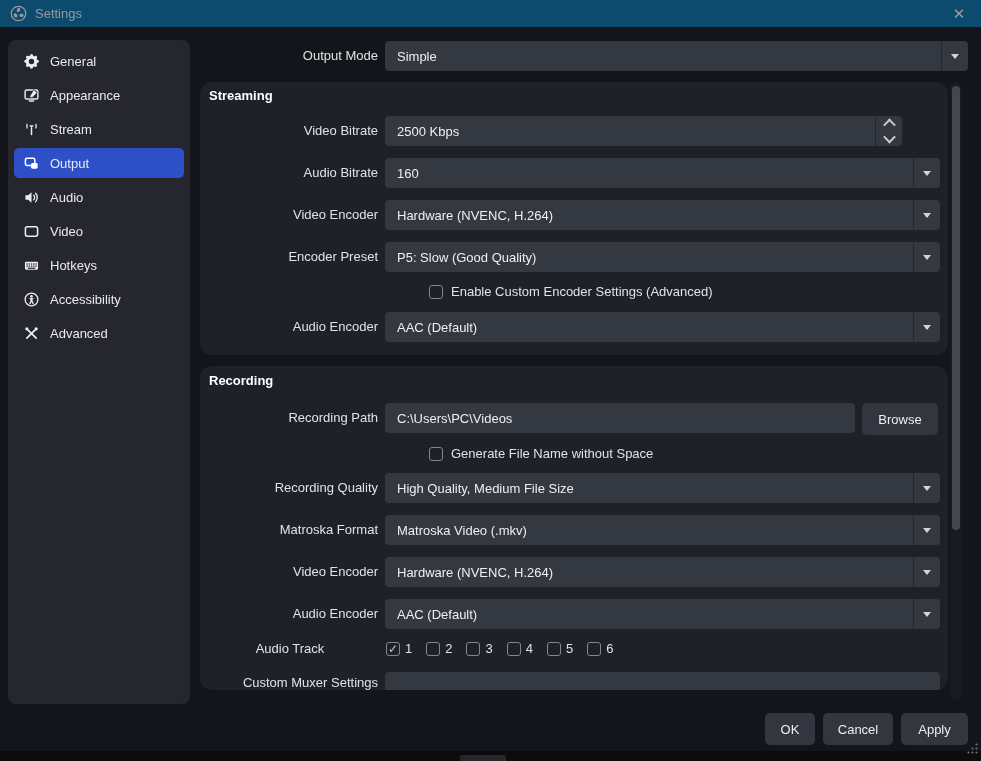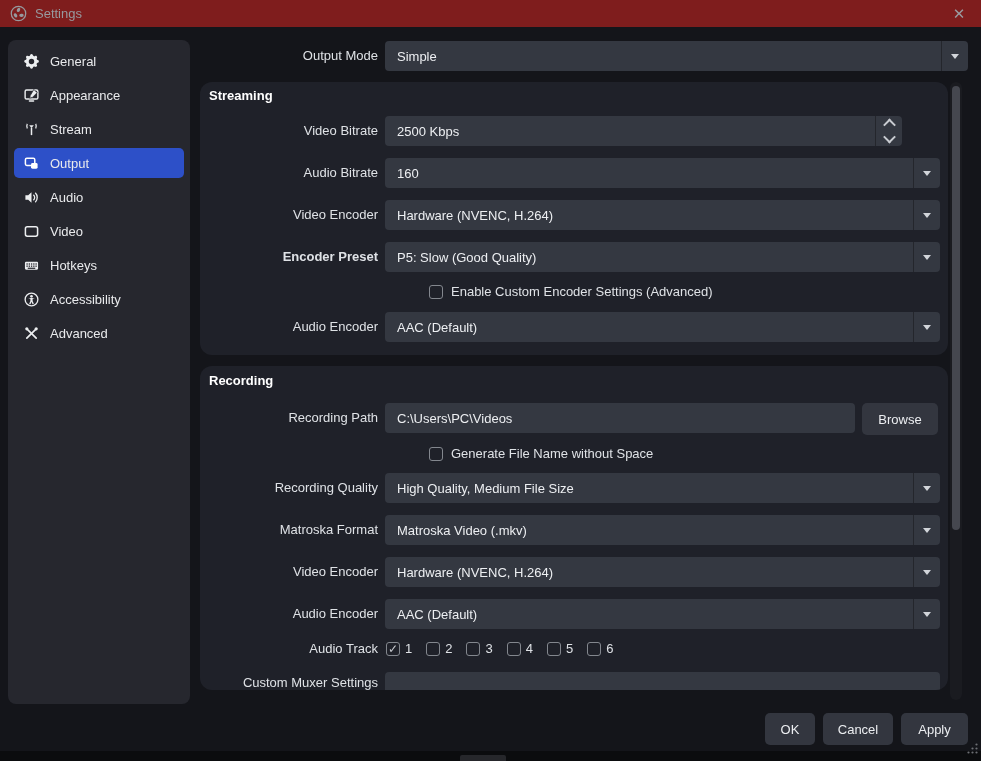--- a/index.html
+++ b/index.html
@@ -1,19 +1,19 @@
 <!DOCTYPE html>
 <html><head>
 <meta charset="utf-8">
 <style>
   html,body{margin:0;padding:0;background:#000;}
   .window{position:relative;width:981px;height:761px;background:#14151a;overflow:hidden;
           font-family:"Liberation Sans",sans-serif;font-size:13px;color:#e4e6ea;}
   
-  .titlebar{position:absolute;left:0;top:0;right:0;height:27px;background:#7f1d1d;
+  .titlebar{position:absolute;left:0;top:0;right:0;height:27px;background:#0c4a6e;
             display:flex;align-items:center;padding:0 10px;box-sizing:border-box;}
   .titlebar .logo{width:17px;height:17px;margin-right:8px;flex:0 0 auto;}
   .titlebar .title{color:#97999e;font-size:13px;}
   .titlebar .close{margin-left:auto;color:#9a9ca1;font-size:15px;width:24px;height:24px;
                    display:flex;align-items:center;justify-content:center;cursor:default;}
   
   .sidebar{position:absolute;left:8px;top:40px;width:182px;height:664px;background:#26272e;
            border-radius:8px;padding-top:6px;box-sizing:border-box;}
   .nav-item{height:30px;margin:0 6px 4px 6px;display:flex;align-items:center;gap:11px;
             padding:0 10px;border-radius:5px;color:#e9eaec;}
@@ -189,21 +189,21 @@
     </div>
 
     <div class="row-label" style="left:2px;top:118px;">Video Encoder</div>
     <div class="dropdown" style="left:185px;top:118px;width:555px;">
       <span class="dd-text">Hardware (NVENC, H.264)</span>
       <span class="dd-arrow-zone">
           <span class="triangle"></span>
         </span>
     </div>
 
-    <div class="row-label" style="left:2px;top:160px;font-weight:bold;">Encoder Preset</div>
+    <div class="row-label" style="left:2px;top:160px;">Encoder Preset</div>
     <div class="dropdown" style="left:185px;top:160px;width:555px;">
       <span class="dd-text">P5: Slow (Good Quality)</span>
       <span class="dd-arrow-zone">
           <span class="triangle"></span>
         </span>
     </div>
 
     <div class="cb-row" style="left:186px;top:202px;">
       <span class="checkbox"></span>
       <span>Enable Custom Encoder Settings (Advanced)</span>
@@ -257,21 +257,21 @@
     </div>
 
     <div class="row-label" style="left:2px;top:233px;">Audio Encoder</div>
     <div class="dropdown" style="left:185px;top:233px;width:555px;">
       <span class="dd-text">AAC (Default)</span>
       <span class="dd-arrow-zone">
           <span class="triangle"></span>
         </span>
     </div>
 
-    <div class="row-label" style="left:2px;top:268px;">Audio Track</div>
+    <div class="row-label" style="left:2px;top:268px;text-align:center;">Audio Track</div>
     <div class="track-group" style="left:186px;top:275px;">
       <span class="checkbox">✓</span>
       <span class="num">1</span>
       <span class="checkbox"></span>
       <span class="num">2</span>
       <span class="checkbox"></span>
       <span class="num">3</span>
       <span class="checkbox"></span>
       <span class="num">4</span>
       <span class="checkbox"></span>

